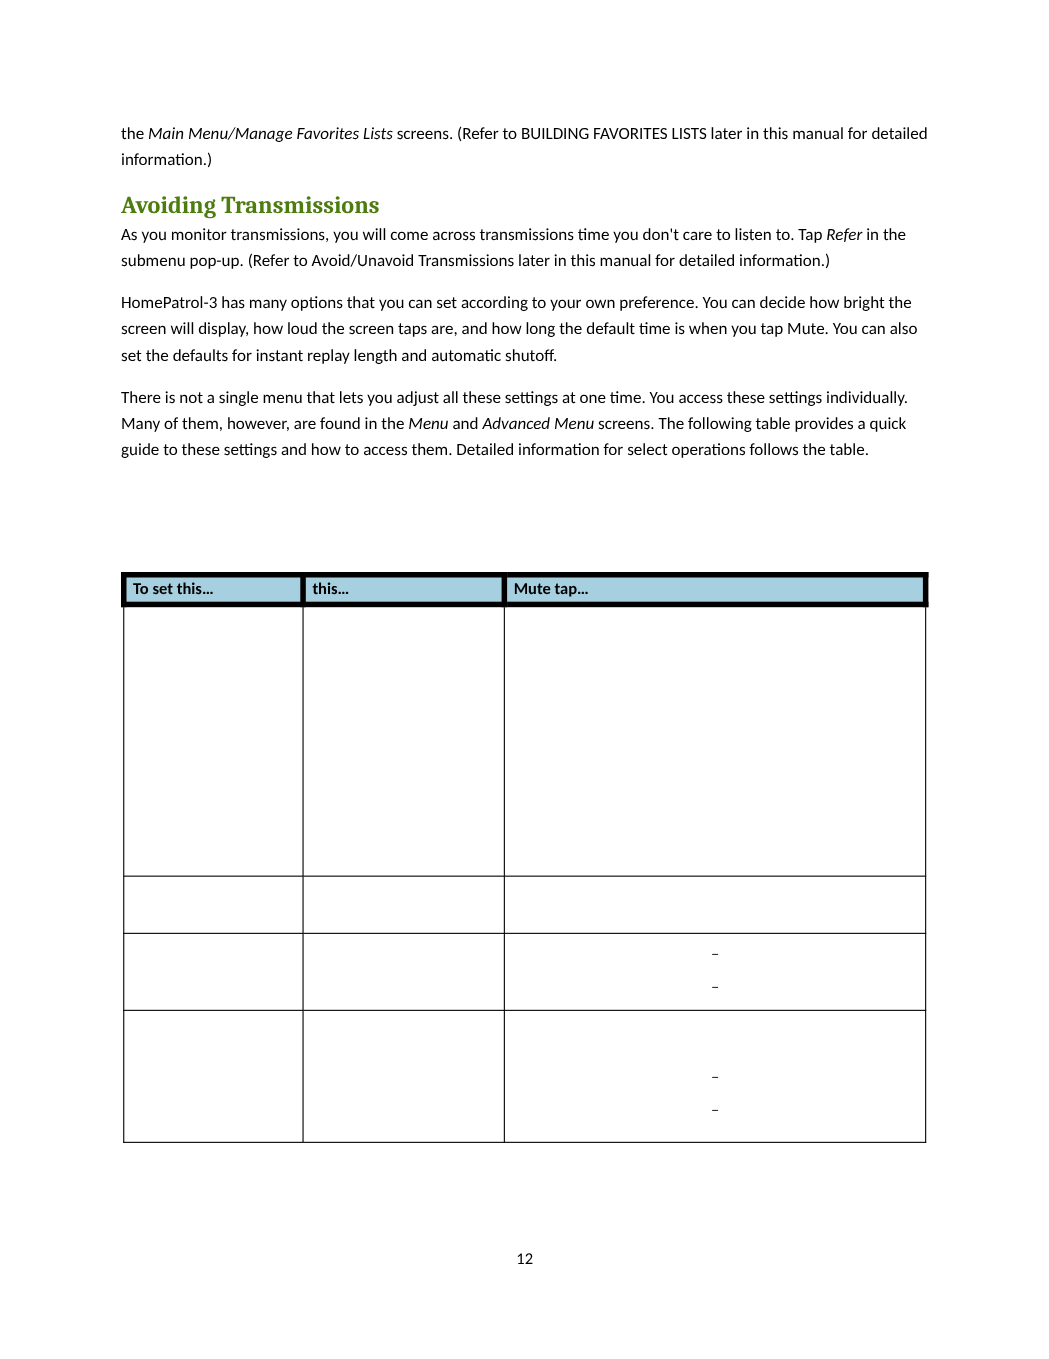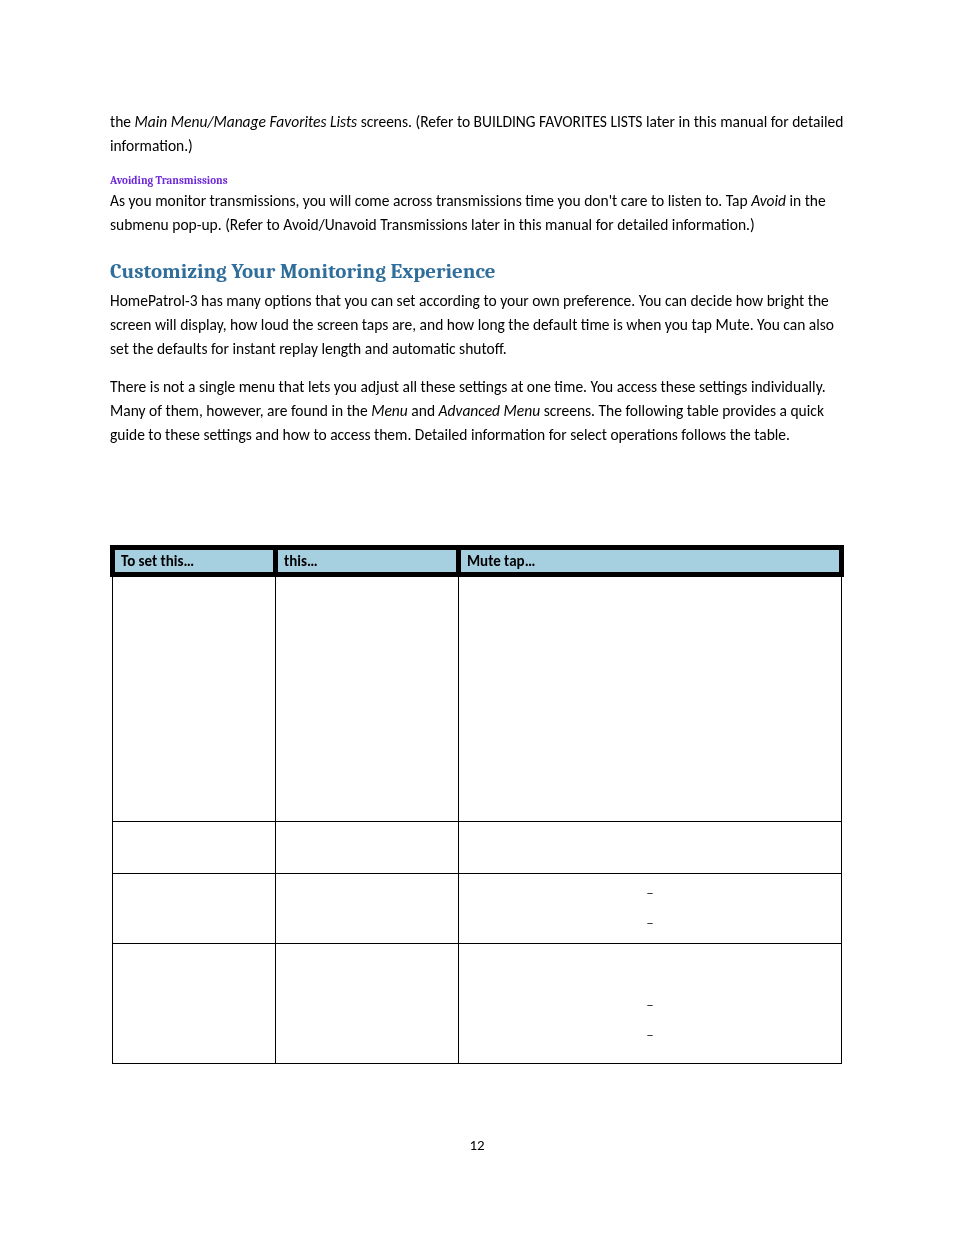--- a/index.html
+++ b/index.html
@@ -20,22 +20,22 @@
   }
   .body-text {
     font-size: 15.5px;
     line-height: 1.55;
     margin: 0 0 14px 0;
   }
   .body-text .italic { font-style: italic; }
   .h3 {
     font-family: Cambria, Georgia, "Times New Roman", serif;
     font-weight: bold;
-    color: #6d28d9;
-    font-size: 11px;
+    color: #4d7c0f;
+    font-size: 22px;
     margin: 16px 0 2px 0;
   }
   .h2 {
     font-family: Cambria, Georgia, "Times New Roman", serif;
     font-weight: bold;
     color: #2f6d9a;
     font-size: 21px;
     margin: 22px 0 6px 0;
   }
   table.settings {
@@ -85,24 +85,23 @@
 
 <div class="page">
 
   <p class="body-text">
     <span>the </span><span class="italic">Main Menu/Manage Favorites Lists</span><span> screens. (Refer to BUILDING FAVORITES LISTS later in this manual for detailed information.)</span>
   </p>
 
   <div class="h3">Avoiding Transmissions</div>
 
   <p class="body-text">
-    <span>As you monitor transmissions, you will come across transmissions time you don't care to listen to. Tap </span><span class="italic">Avoid</span><span> in the submenu pop-up. (Refer to Avoid/Unavoid Transmissions later in this manual for detailed information.)</span>
+    <span>As you monitor transmissions, you will come across transmissions time you don't care to listen to. Tap </span><span class="italic">Refer</span><span> in the submenu pop-up. (Refer to Avoid/Unavoid Transmissions later in this manual for detailed information.)</span>
   </p>
 
-  <div class="h2">Customizing Your Monitoring Experience</div>
 
   <p class="body-text">HomePatrol-3 has many options that you can set according to your own preference. You can decide how bright the screen will display, how loud the screen taps are, and how long the default time is when you tap Mute. You can also set the defaults for instant replay length and automatic shutoff.</p>
 
   <p class="body-text">
     <span>There is not a single menu that lets you adjust all these settings at one time. You access these settings individually. Many of them, however, are found in the </span><span class="italic">Menu</span><span> and </span><span class="italic">Advanced Menu</span><span> screens. The following table provides a quick guide to these settings and how to access them. Detailed information for select operations follows the table.</span>
   </p>
 
   <table class="settings">
     <colgroup>
       <col class="c1">

